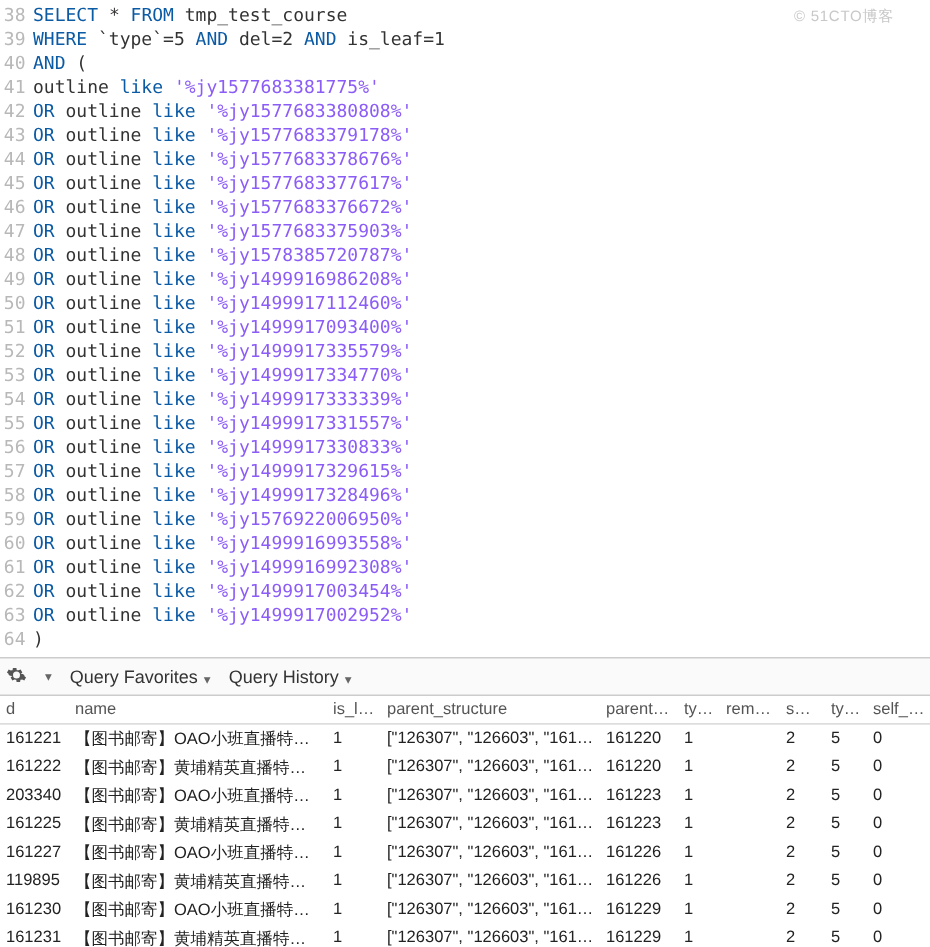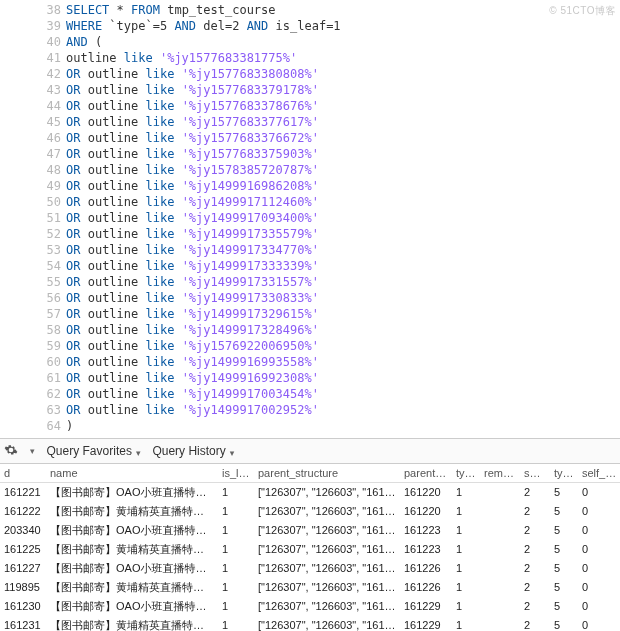--- a/index.html
+++ b/index.html
@@ -12,21 +12,21 @@
     width: 620px;
   }
   .editor {
     font-family: Menlo, Consolas, monospace;
     font-size: 12px;
     line-height: 16px;
     padding: 2px 0 4px 0;
     white-space: pre;
     overflow: hidden;
   }
-  .line { display: flex; margin-left: 44px; }
+  .line { display: flex; }
   .gutter {
     width: 22px;
     text-align: right;
     color: #b8b8b8;
     padding-right: 5px;
     user-select: none;
     flex-shrink: 0;
   }
   .code { flex: 1; }
   .kw-blue { color: #0b5aa4; font-weight: normal; }
@@ -64,21 +64,21 @@
   }
   .grid th {
     color: #555;
     border-bottom: 1px solid #ddd;
   }
   .grid td { color: #222; }
   .num { text-align: right; }
   .watermark {
     position: absolute;
     top: 4px;
-    right: 4px;
+    right: 24px;
     font-size: 10px;
     color: #c8c8c8;
     font-family: sans-serif;
     letter-spacing: 0.5px;
   }
   .rel { position: relative; }
 </style>
 </head>
 <body>
 

